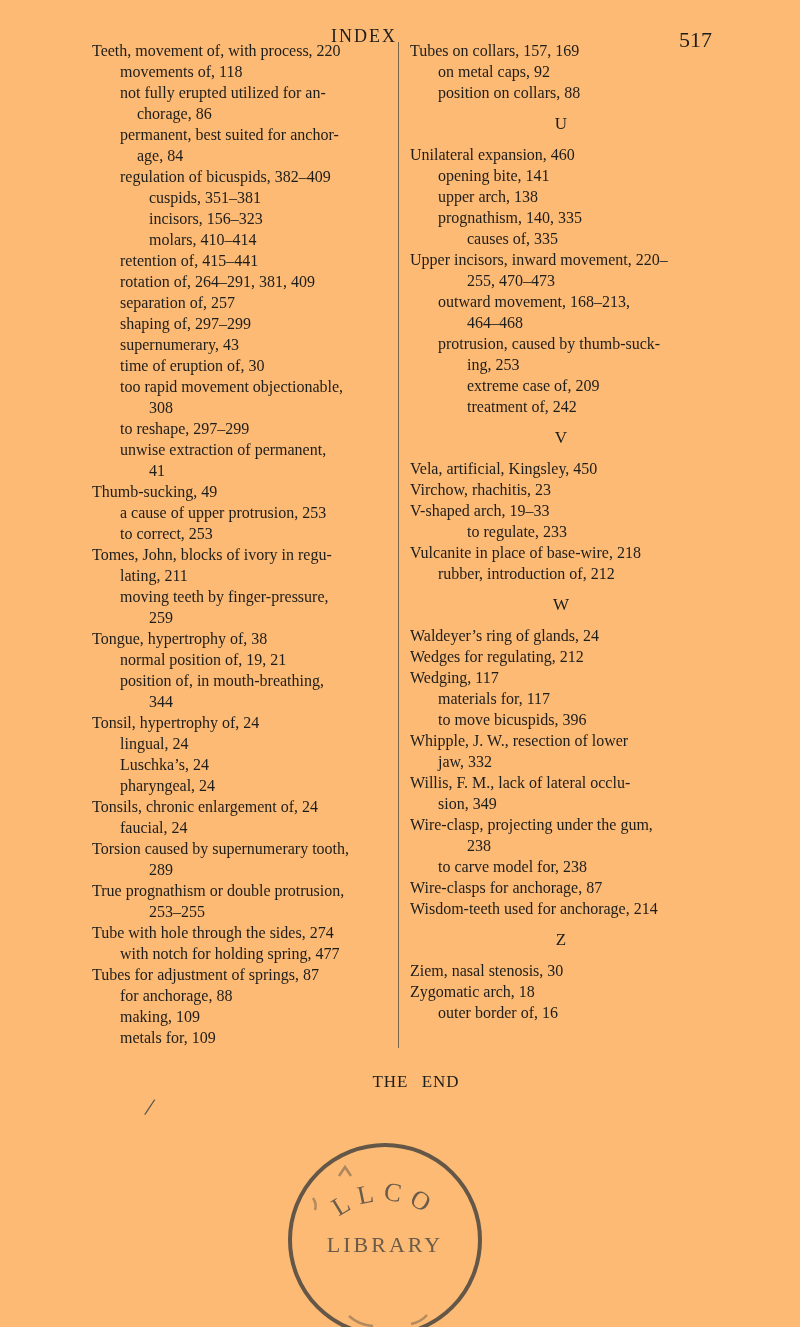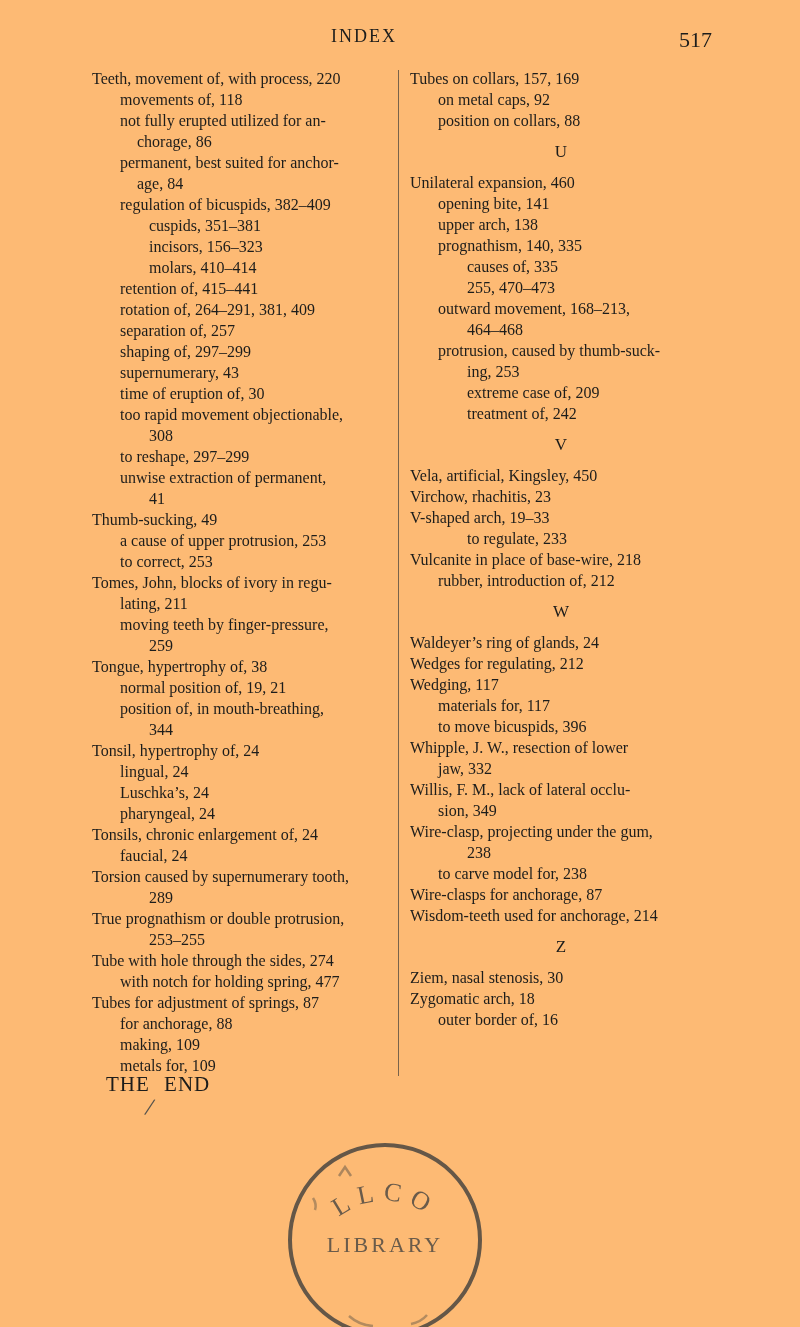--- a/index.html
+++ b/index.html
@@ -32,21 +32,21 @@
   }
   .page-number {
     position: absolute;
     right: 0;
     top: 1px;
     font-size: 22px;
   }
 
   .columns {
     position: absolute;
-    top: 68px;
+    top: 40px;
     left: 92px;
     right: 88px;
     display: flex;
     align-items: stretch;
   }
   .col-left  { flex: 0 0 296px; }
   .col-right { flex: 1; }
   .col-rule {
     width: 1px;
     background: #3e3e3a;
@@ -67,22 +67,22 @@
     text-align: center;
     font-size: 17px;
     margin: 10px 0;
   }
 
   .the-end {
     position: absolute;
     top: 1072px;
     left: 92px;
     width: 620px;
-    text-align: left;
-    font-size: 21px;
+    text-align: center;
+    font-size: 17px;
     letter-spacing: 1px;
     word-spacing: 8px;
     transform: translateX(14px);
   }
 
   .pen-mark {
     position: absolute;
     top: 1094px;
     left: 146px;
     font-size: 24px;
@@ -165,20 +165,21 @@
     <div class="col-right" id="col-right">
         <div class="line ind-0">Tubes on collars, 157, 169</div>
         <div class="line ind-1">on metal caps, 92</div>
         <div class="line ind-1">position on collars, 88</div>
         <div class="line heading">U</div>
         <div class="line ind-0">Unilateral expansion, 460</div>
         <div class="line ind-1">opening bite, 141</div>
         <div class="line ind-1">upper arch, 138</div>
         <div class="line ind-1">prognathism, 140, 335</div>
         <div class="line ind-2">causes of, 335</div>
+        <div class="line ind-0">Upper incisors, inward movement, 220–</div>
         <div class="line ind-2">255, 470–473</div>
         <div class="line ind-1">outward movement, 168–213,</div>
         <div class="line ind-2">464–468</div>
         <div class="line ind-1">protrusion, caused by thumb-suck-</div>
         <div class="line ind-2">ing, 253</div>
         <div class="line ind-2">extreme case of, 209</div>
         <div class="line ind-2">treatment of, 242</div>
         <div class="line heading">V</div>
         <div class="line ind-0">Vela, artificial, Kingsley, 450</div>
         <div class="line ind-0">Virchow, rhachitis, 23</div>

